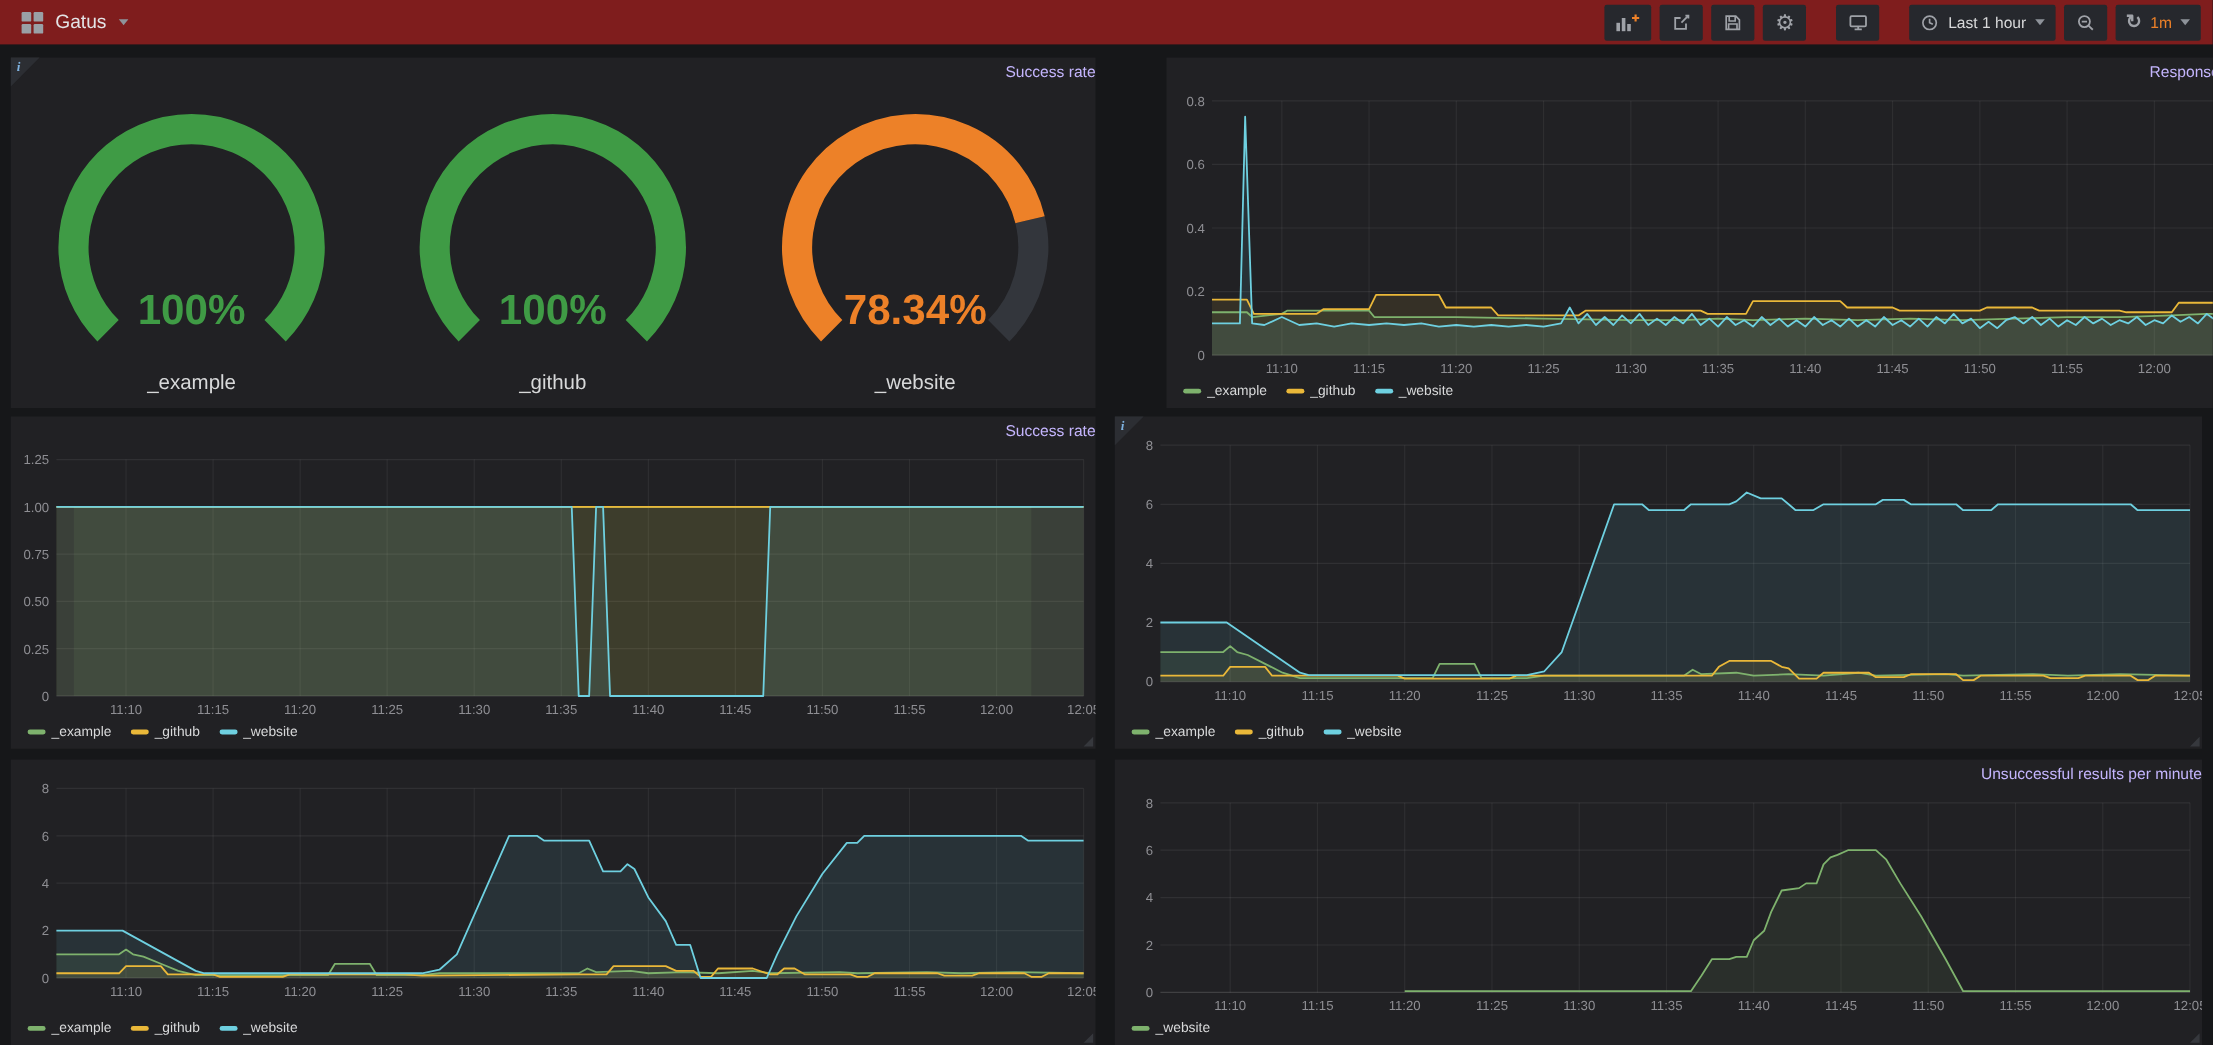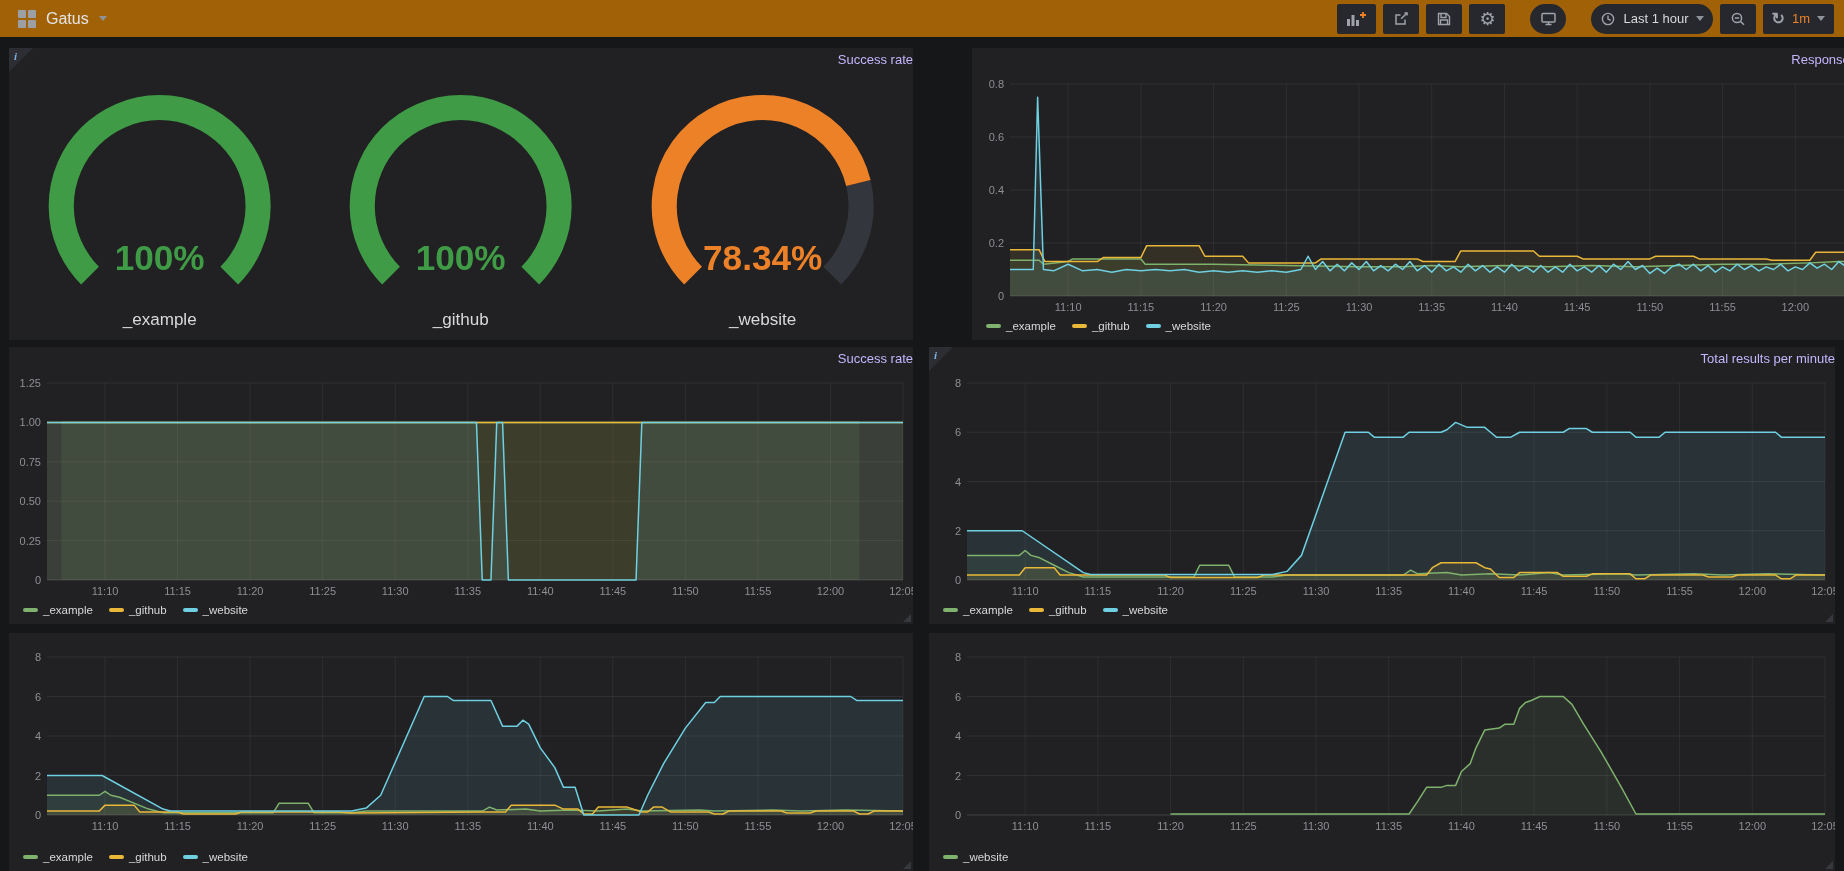--- a/index.html
+++ b/index.html
@@ -2,35 +2,35 @@
 <html><head>
 <meta charset="utf-8">
 <style>
   * { margin:0; padding:0; box-sizing:border-box; }
   html,body { width:1844px; height:871px; background:#161719; overflow:hidden;
               font-family:"Liberation Sans", sans-serif; }
   body { position:relative; color:#d8d9da; }
 
   
   .navbar { position:absolute; top:0; left:0; width:1844px; height:37px;
-            background:#a16207; display:flex; align-items:center; padding:0 10px; }
+            background:#7f1d1d; display:flex; align-items:center; padding:0 10px; }
   .brand { display:flex; align-items:center; gap:10px; padding:0 8px; cursor:pointer; }
   .logo-grid { display:grid; grid-template-columns:8px 8px; grid-template-rows:8px 8px; gap:2px; }
   .logo-grid span { background:#9aa0a6; border-radius:1px; }
   .brand-name { font-size:16px; font-weight:500; color:#e3e4e6; }
   .caret { width:0; height:0; border-left:4px solid transparent; border-right:4px solid transparent;
            border-top:5px solid #8e939a; display:inline-block; }
   .nav-right { margin-left:auto; display:flex; align-items:center; gap:7px; }
   .nbtn { height:30px; min-width:36px; background:#26282d; border-radius:2px; display:flex;
           align-items:center; justify-content:center; gap:7px; padding:0 9px; color:#9fa2a8;
           font-size:13px; cursor:pointer; }
   .nbtn svg { display:block; }
   .nbtn .txt { color:#d8d9da; }
   .nbtn .accent { color:#ed8128; font-weight:500; }
-  .nbtn.spaced { margin-left:18px;border-radius:15px; }
+  .nbtn.spaced { margin-left:18px; }
   .gear-glyph { font-size:18px; line-height:1; color:#9fa2a8; }
   .refresh-glyph { font-size:16px; line-height:1; color:#9fa2a8; font-weight:700; }
 
   
   .panel { position:absolute; background:#212124; }
   .p0 { left:9px;   top:48px;  width:904px; height:292px; }
   .p1 { left:972px; top:48px;  width:906px; height:292px; }
   .p2 { left:9px;   top:347px; width:904px; height:277px; }
   .p3 { left:929px; top:347px; width:906px; height:277px; }
   .p4 { left:9px;   top:633px; width:904px; height:238px; }
@@ -282,21 +282,20 @@
         <span class="legend-dash" style="background: rgb(110, 208, 224);"></span>
         <span>_website</span>
       </span>
     </div>
   <div class="resize-handle"></div>
 </div>
 
 <div class="panel p3 chart-panel">
   <div class="info-corner"></div>
     <span class="info-i">i</span>
-  <div class="panel-title">Total results per minute</div>
   <div class="plot">
       <svg viewBox="0 0 906 229">
         <line x1="96.16949152542372" x2="96.16949152542372" y1="12" y2="209" stroke="rgba(255,255,255,0.06)" stroke-width="1"></line>
         <line x1="168.8813559322034" x2="168.8813559322034" y1="12" y2="209" stroke="rgba(255,255,255,0.06)" stroke-width="1"></line>
         <line x1="241.59322033898306" x2="241.59322033898306" y1="12" y2="209" stroke="rgba(255,255,255,0.06)" stroke-width="1"></line>
         <line x1="314.3050847457627" x2="314.3050847457627" y1="12" y2="209" stroke="rgba(255,255,255,0.06)" stroke-width="1"></line>
         <line x1="387.0169491525424" x2="387.0169491525424" y1="12" y2="209" stroke="rgba(255,255,255,0.06)" stroke-width="1"></line>
         <line x1="459.7288135593221" x2="459.7288135593221" y1="12" y2="209" stroke="rgba(255,255,255,0.06)" stroke-width="1"></line>
         <line x1="532.4406779661017" x2="532.4406779661017" y1="12" y2="209" stroke="rgba(255,255,255,0.06)" stroke-width="1"></line>
         <line x1="605.1525423728814" x2="605.1525423728814" y1="12" y2="209" stroke="rgba(255,255,255,0.06)" stroke-width="1"></line>
@@ -407,20 +406,21 @@
       </span>
       <span class="legend-item">
         <span class="legend-dash" style="background: rgb(110, 208, 224);"></span>
         <span>_website</span>
       </span>
     </div>
   <div class="resize-handle"></div>
 </div>
 
 <div class="panel p5 chart-panel">
+  <div class="panel-title">Unsuccessful results per minute</div>
   <div class="plot">
       <svg viewBox="0 0 906 190">
         <line x1="96.16949152542372" x2="96.16949152542372" y1="12" y2="170" stroke="rgba(255,255,255,0.06)" stroke-width="1"></line>
         <line x1="168.8813559322034" x2="168.8813559322034" y1="12" y2="170" stroke="rgba(255,255,255,0.06)" stroke-width="1"></line>
         <line x1="241.59322033898306" x2="241.59322033898306" y1="12" y2="170" stroke="rgba(255,255,255,0.06)" stroke-width="1"></line>
         <line x1="314.3050847457627" x2="314.3050847457627" y1="12" y2="170" stroke="rgba(255,255,255,0.06)" stroke-width="1"></line>
         <line x1="387.0169491525424" x2="387.0169491525424" y1="12" y2="170" stroke="rgba(255,255,255,0.06)" stroke-width="1"></line>
         <line x1="459.7288135593221" x2="459.7288135593221" y1="12" y2="170" stroke="rgba(255,255,255,0.06)" stroke-width="1"></line>
         <line x1="532.4406779661017" x2="532.4406779661017" y1="12" y2="170" stroke="rgba(255,255,255,0.06)" stroke-width="1"></line>
         <line x1="605.1525423728814" x2="605.1525423728814" y1="12" y2="170" stroke="rgba(255,255,255,0.06)" stroke-width="1"></line>

